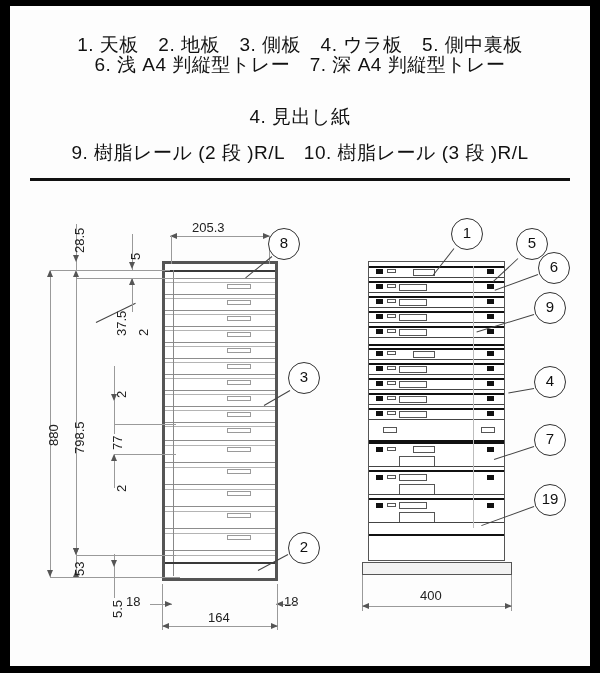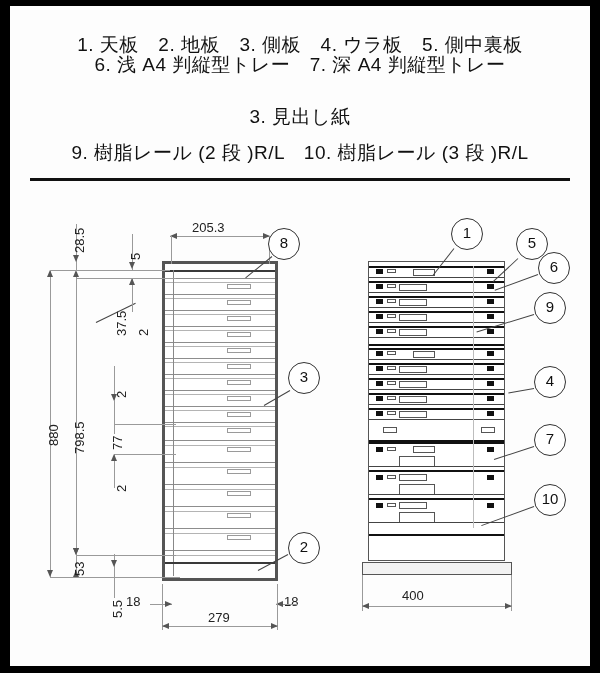--- a/index.html
+++ b/index.html
@@ -67,21 +67,21 @@
 </style>
 </head>
 <body>
 
 <div id="page">
   <div id="sheet">
 
     <div id="legend">
       <div class="legend-line" style="position:absolute;top:22px;">1. 天板　2. 地板　3. 側板　4. ウラ板　5. 側中裏板</div>
       <div class="legend-line" style="position:absolute;top:42px;">6. 浅 A4 判縦型トレー　7. 深 A4 判縦型トレー</div>
-      <div class="legend-line" style="position:absolute;top:94px;">3. 見出し紙</div>
+      <div class="legend-line" style="position:absolute;top:94px;">4. 見出し紙</div>
       <div class="legend-line" style="position:absolute;top:130px;">9. 樹脂レール (2 段 )R/L　10. 樹脂レール (3 段 )R/L</div>
     </div>
     <div id="legend-rule"></div>
 
     <div id="leftview">
 
       <div id="lv-body">
 
         <div class="dline h heavy" style="left:0;top:6px;width:110px;height:2px;"></div>
 
@@ -203,21 +203,21 @@
       <div class="dline h thin" style="left:140px;top:598px;width:22px;"></div>
       <div class="ah-r" style="left:155px;top:595px;"></div>
       <div class="dline h thin" style="left:266px;top:598px;width:22px;"></div>
       <div class="ah-l" style="left:266px;top:595px;"></div>
 
       <div class="dline v thin" style="left:152px;top:578px;height:46px;"></div>
       <div class="dline v thin" style="left:267px;top:578px;height:46px;"></div>
       <div class="dline h thin" style="left:152px;top:620px;width:116px;"></div>
       <div class="ah-l" style="left:152px;top:617px;"></div>
       <div class="ah-r" style="left:261px;top:617px;"></div>
-      <div class="dimtxt" style="left:198px;top:604px;">279</div>
+      <div class="dimtxt" style="left:198px;top:604px;">164</div>
 
       <div class="bubble" style="left:258px;top:222px;">8</div>
       <div class="leader" style="left:262px;top:250px;width:34px;transform:rotate(141deg);"></div>
 
       <div class="bubble" style="left:278px;top:356px;">3</div>
       <div class="leader" style="left:280px;top:384px;width:30px;transform:rotate(150deg);"></div>
 
       <div class="bubble" style="left:278px;top:526px;">2</div>
       <div class="leader" style="left:278px;top:548px;width:34px;transform:rotate(152deg);"></div>
     </div>
@@ -348,38 +348,38 @@
         <div class="dline h" style="left:0;top:272px;width:100%;height:2px;background:#111;"></div>
       </div>
 
       <div id="rv-base"></div>
 
       <div class="dline v thin" style="left:352px;top:569px;height:36px;"></div>
       <div class="dline v thin" style="left:501px;top:569px;height:36px;"></div>
       <div class="dline h thin" style="left:352px;top:600px;width:150px;"></div>
       <div class="ah-l" style="left:352px;top:597px;"></div>
       <div class="ah-r" style="left:495px;top:597px;"></div>
-      <div class="dimtxt" style="left:392px;top:582px;">400</div>
+      <div class="dimtxt" style="left:410px;top:582px;">400</div>
 
       <div class="bubble" style="left:441px;top:212px;">1</div>
       <div class="leader" style="left:444px;top:242px;width:34px;transform:rotate(128deg);"></div>
 
       <div class="bubble" style="left:506px;top:222px;">5</div>
       <div class="leader" style="left:508px;top:252px;width:34px;transform:rotate(137deg);"></div>
 
       <div class="bubble" style="left:528px;top:246px;">6</div>
       <div class="leader" style="left:528px;top:268px;width:46px;transform:rotate(160deg);"></div>
 
       <div class="bubble" style="left:524px;top:286px;">9</div>
       <div class="leader" style="left:524px;top:308px;width:60px;transform:rotate(163deg);"></div>
 
       <div class="bubble" style="left:524px;top:360px;">4</div>
       <div class="leader" style="left:524px;top:382px;width:26px;transform:rotate(170deg);"></div>
 
       <div class="bubble" style="left:524px;top:418px;">7</div>
       <div class="leader" style="left:524px;top:440px;width:42px;transform:rotate(162deg);"></div>
 
-      <div class="bubble" style="left:524px;top:478px;">10</div>
+      <div class="bubble" style="left:524px;top:478px;">19</div>
       <div class="leader" style="left:524px;top:500px;width:56px;transform:rotate(160deg);"></div>
     </div>
 
   </div>
 </div>
 
 </body></html>

